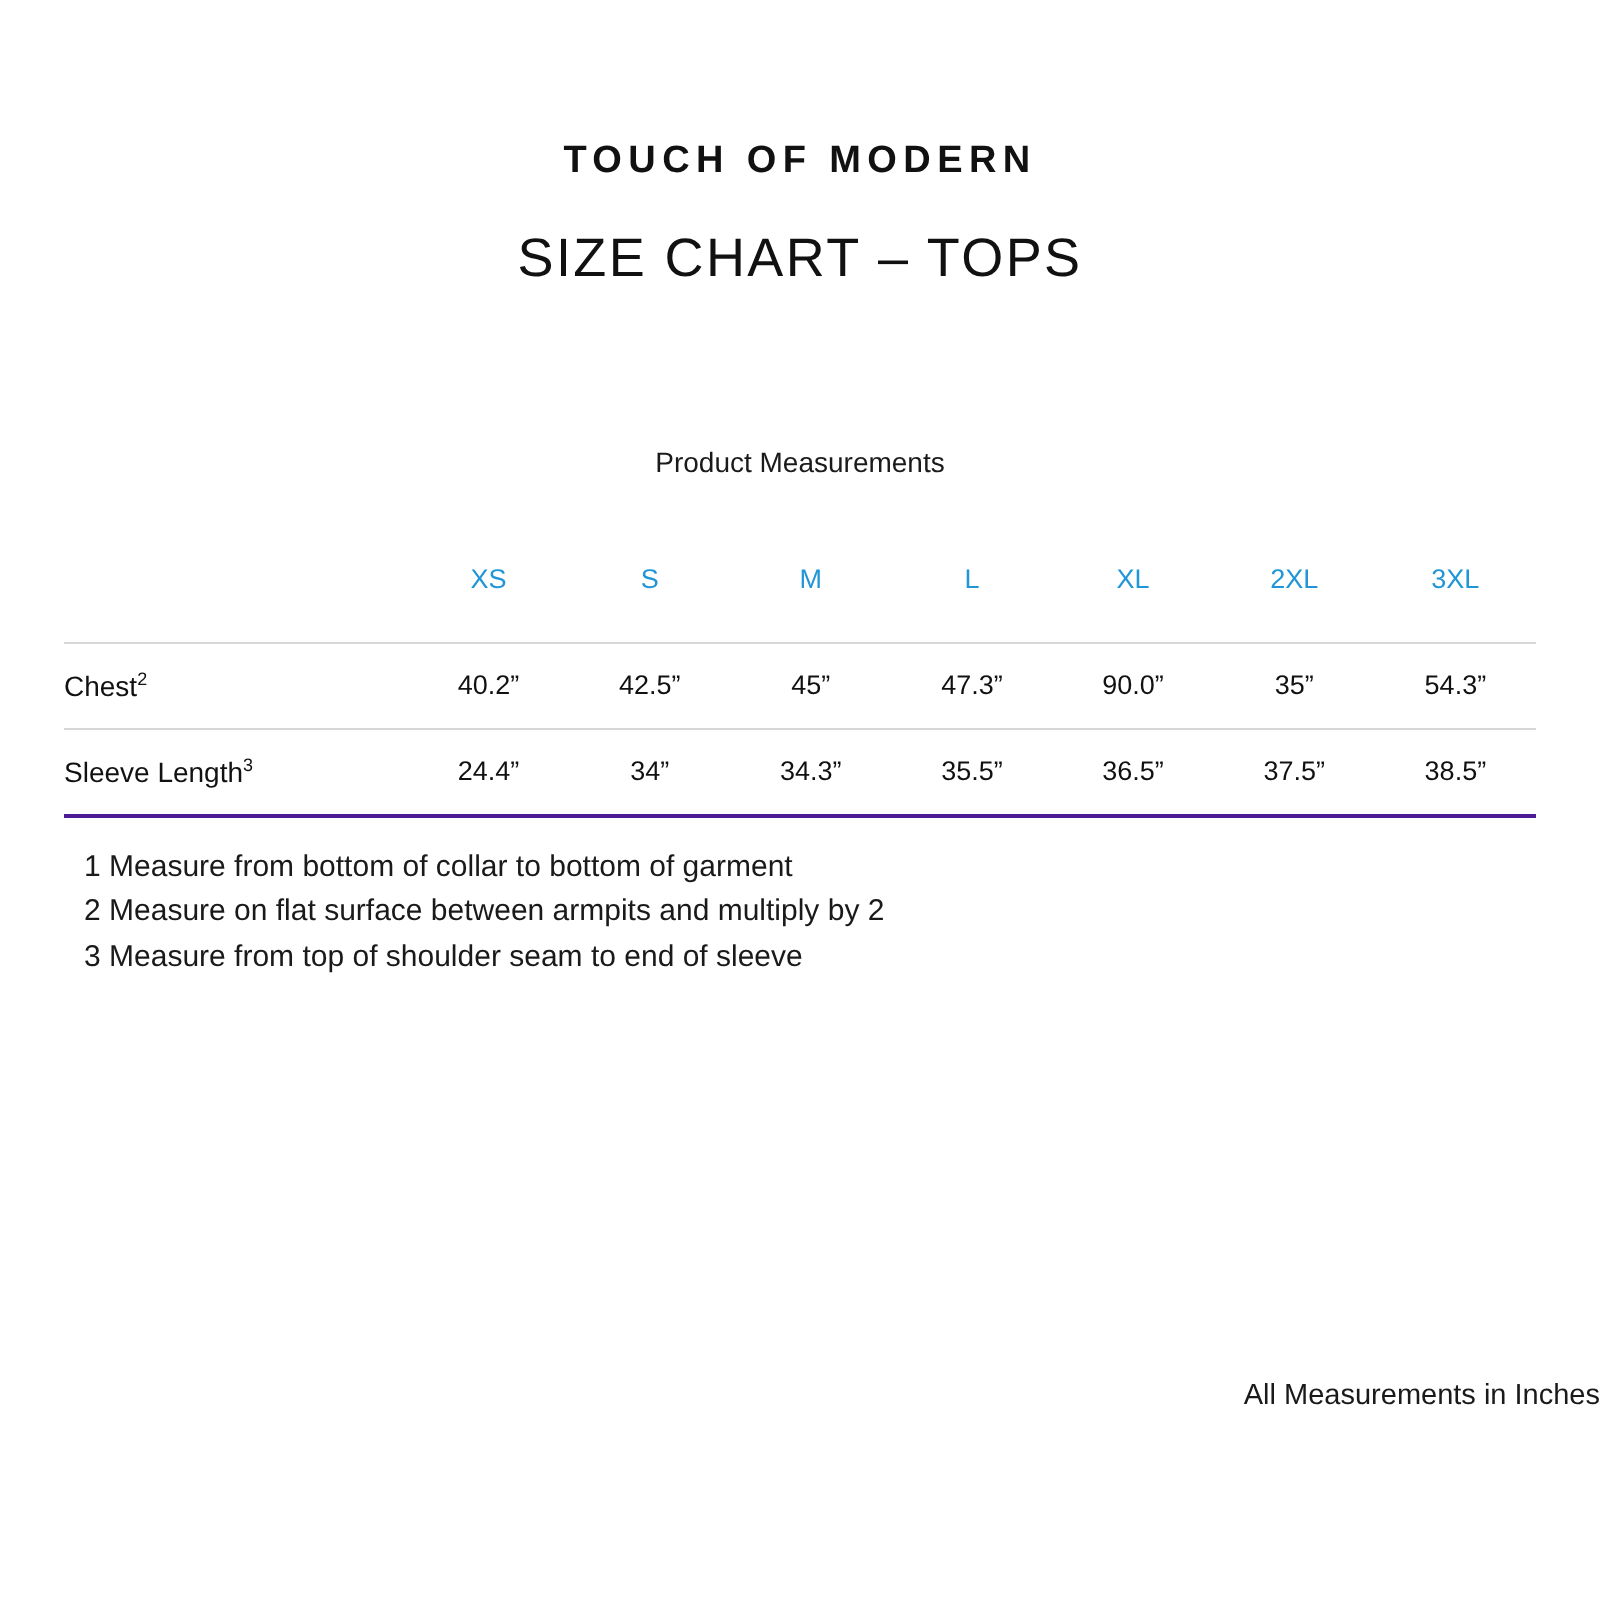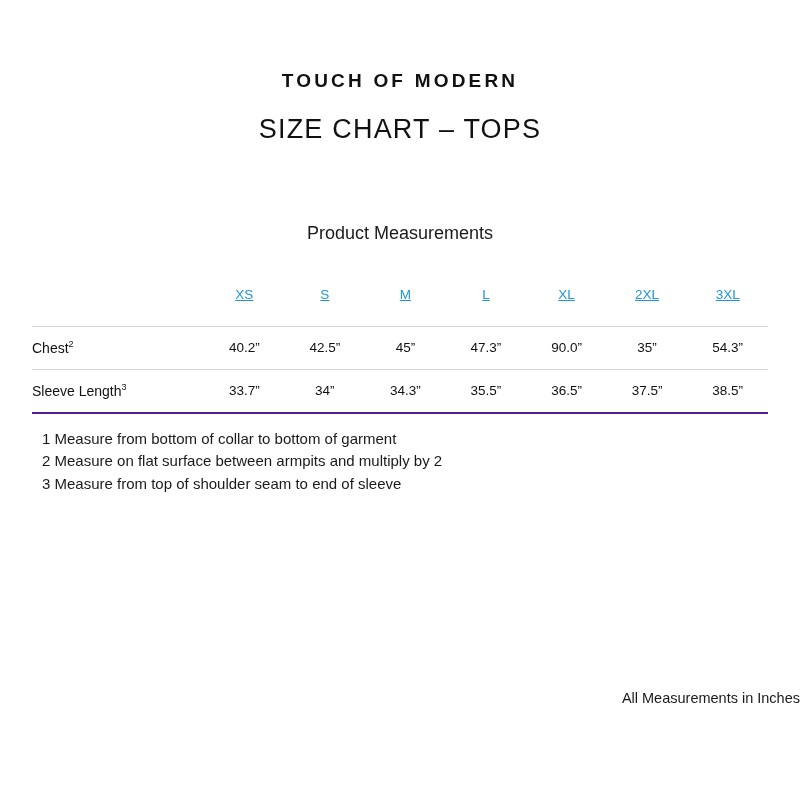--- a/index.html
+++ b/index.html
@@ -34,21 +34,21 @@
   .doc-title {
     margin-top: 22px;
     font-size: 27px;
     letter-spacing: 1.2px;
     font-weight: 400;
     color: #111111;
     text-align: center;
   }
   .section-title {
     margin-top: 78px;
-    font-size: 18px;
+    font-size: 14px;
     font-weight: 400;
     color: #1a1a1a;
     text-align: right;
   }
   .table-wrap {
     margin-top: 30px;
     width: 736px;
   }
   table.size-table {
     width: 100%;
@@ -60,21 +60,20 @@
     padding: 0;
     font-weight: 400;
   }
   .col-head {
     height: 40px;
     font-size: 13.5px;
     color: #2196d6;
     text-align: center;
     vertical-align: middle;
     font-weight: 700;
-    text-decoration: underline;
   }
   .head-row-spacer {
     height: 12px;
   }
   .row-label {
     width: 172px;
     text-align: left;
     font-size: 14px;
     color: #111111;
     padding-left: 2px;
@@ -161,21 +160,21 @@
           <td class="cell">42.5”</td>
           <td class="cell">45”</td>
           <td class="cell">47.3”</td>
           <td class="cell">90.0”</td>
           <td class="cell">35”</td>
           <td class="cell">54.3”</td>
         </tr>
 
         <tr class="data-row last">
           <td class="row-label"><span>Sleeve Length</span><sup>3</sup></td>
-          <td class="cell">33.7”</td>
+          <td class="cell">24.4”</td>
           <td class="cell">34”</td>
           <td class="cell">34.3”</td>
           <td class="cell">35.5”</td>
           <td class="cell">36.5”</td>
           <td class="cell">37.5”</td>
           <td class="cell">38.5”</td>
         </tr>
 
       </tbody>
     </table>

